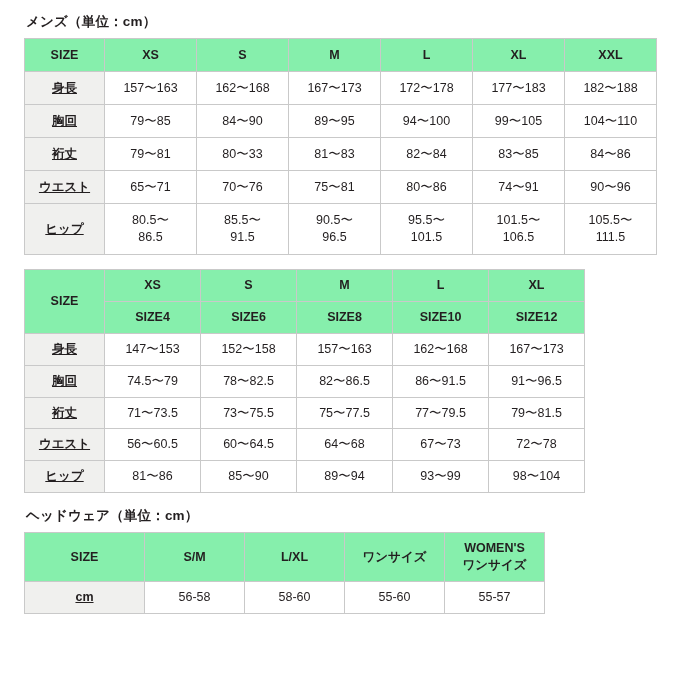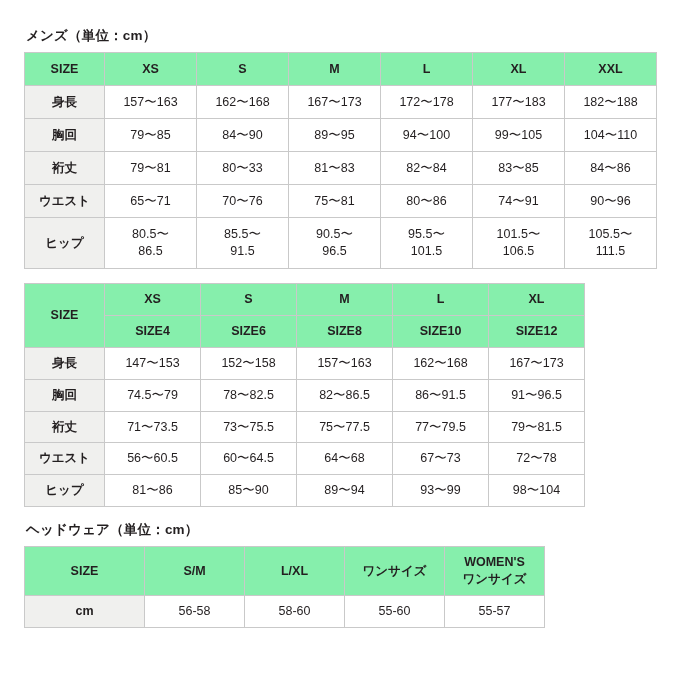--- a/index.html
+++ b/index.html
@@ -12,21 +12,21 @@
     height: 680px;
     font-family: "Liberation Sans", sans-serif;
     color: #231f20;
     -webkit-font-smoothing: antialiased;
   }
   .page {
     position: relative;
     width: 680px;
     height: 680px;
     box-sizing: border-box;
-    padding: 27px 24px;
+    padding: 13px 24px;
   }
   .section {
     margin-bottom: 14px;
   }
   .section-title {
     font-size: 13.5px;
     font-weight: bold;
     color: #231f20;
     margin: 0 0 7px 2px;
     letter-spacing: 0.2px;
@@ -47,20 +47,21 @@
     line-height: 1.35;
   }
   
   table.size-table thead td, table.size-table thead th {
     background: #86efac;
     font-weight: bold;
   }
   table.size-table tbody td.rowhead {
     background: #f0f0ee;
     font-weight: bold;
+    text-decoration: underline;
   }
   
   #mens-table { width: 632px; }
   #mens-table col.c0 { width: 80px; }
   #mens-table col.cx { width: 92px; }
   #mens-table td { height: 18px; }
   #mens-table tbody tr.tall td { height: 36px; }
 
   
   #womens-table { width: 560px; }

